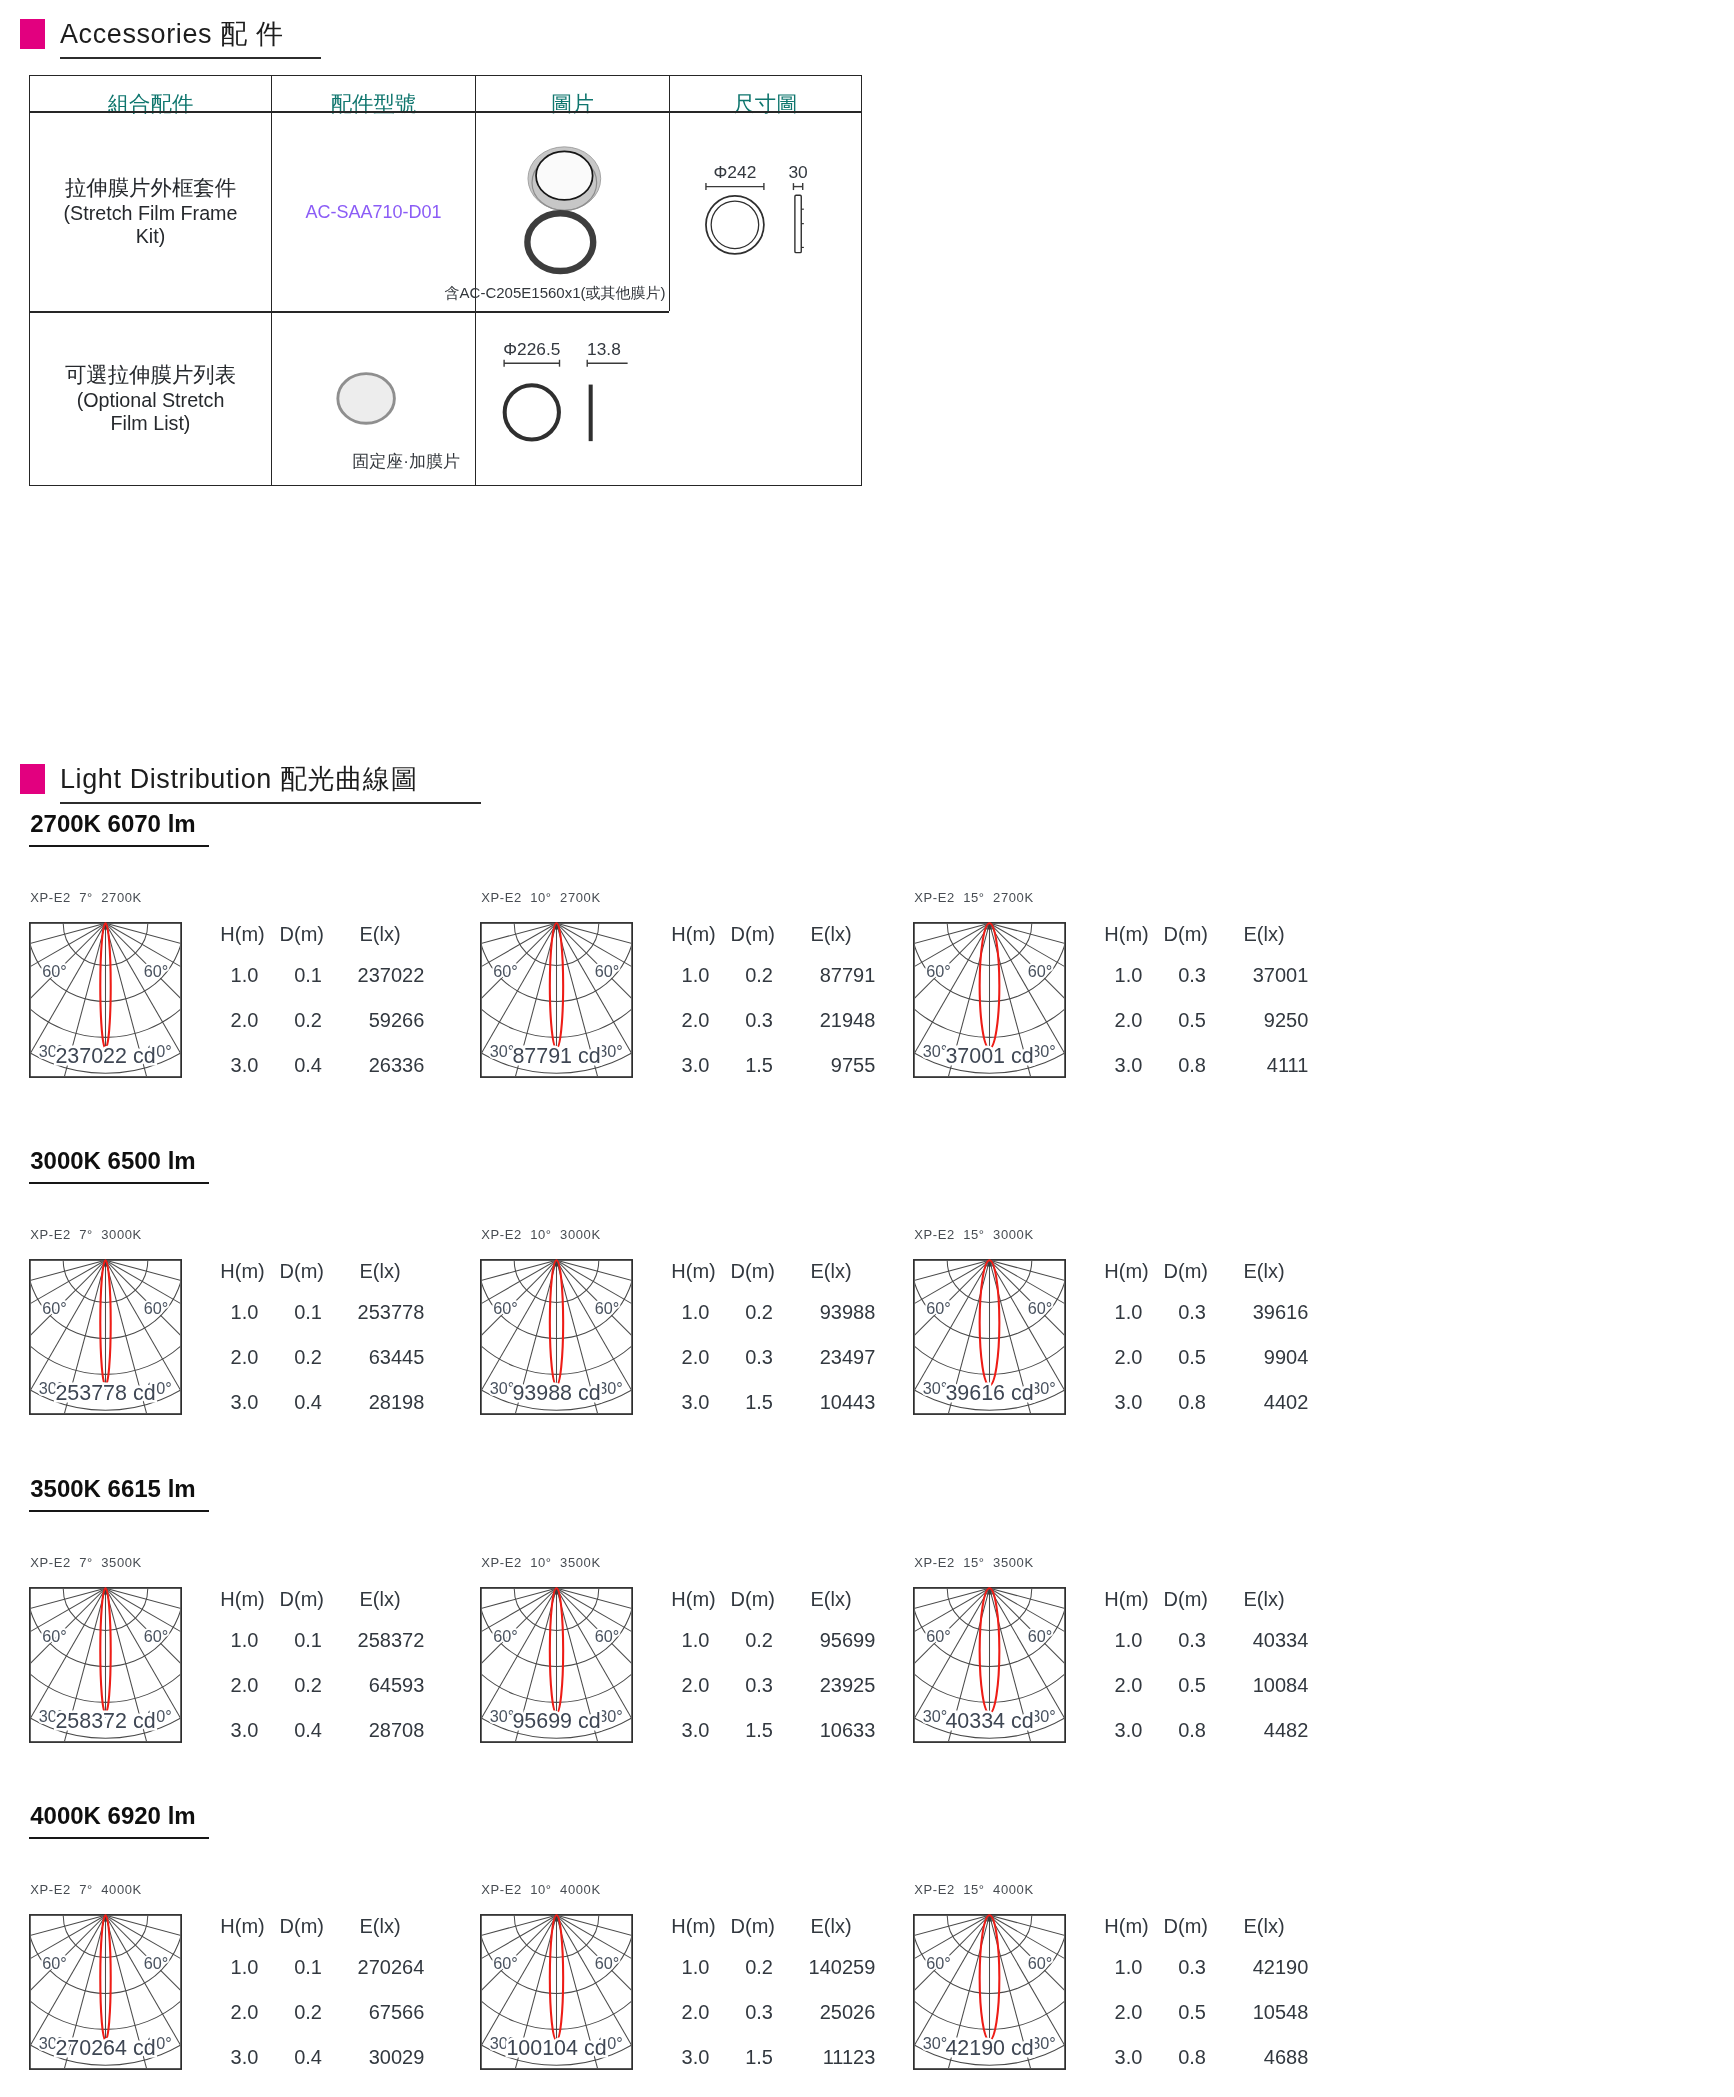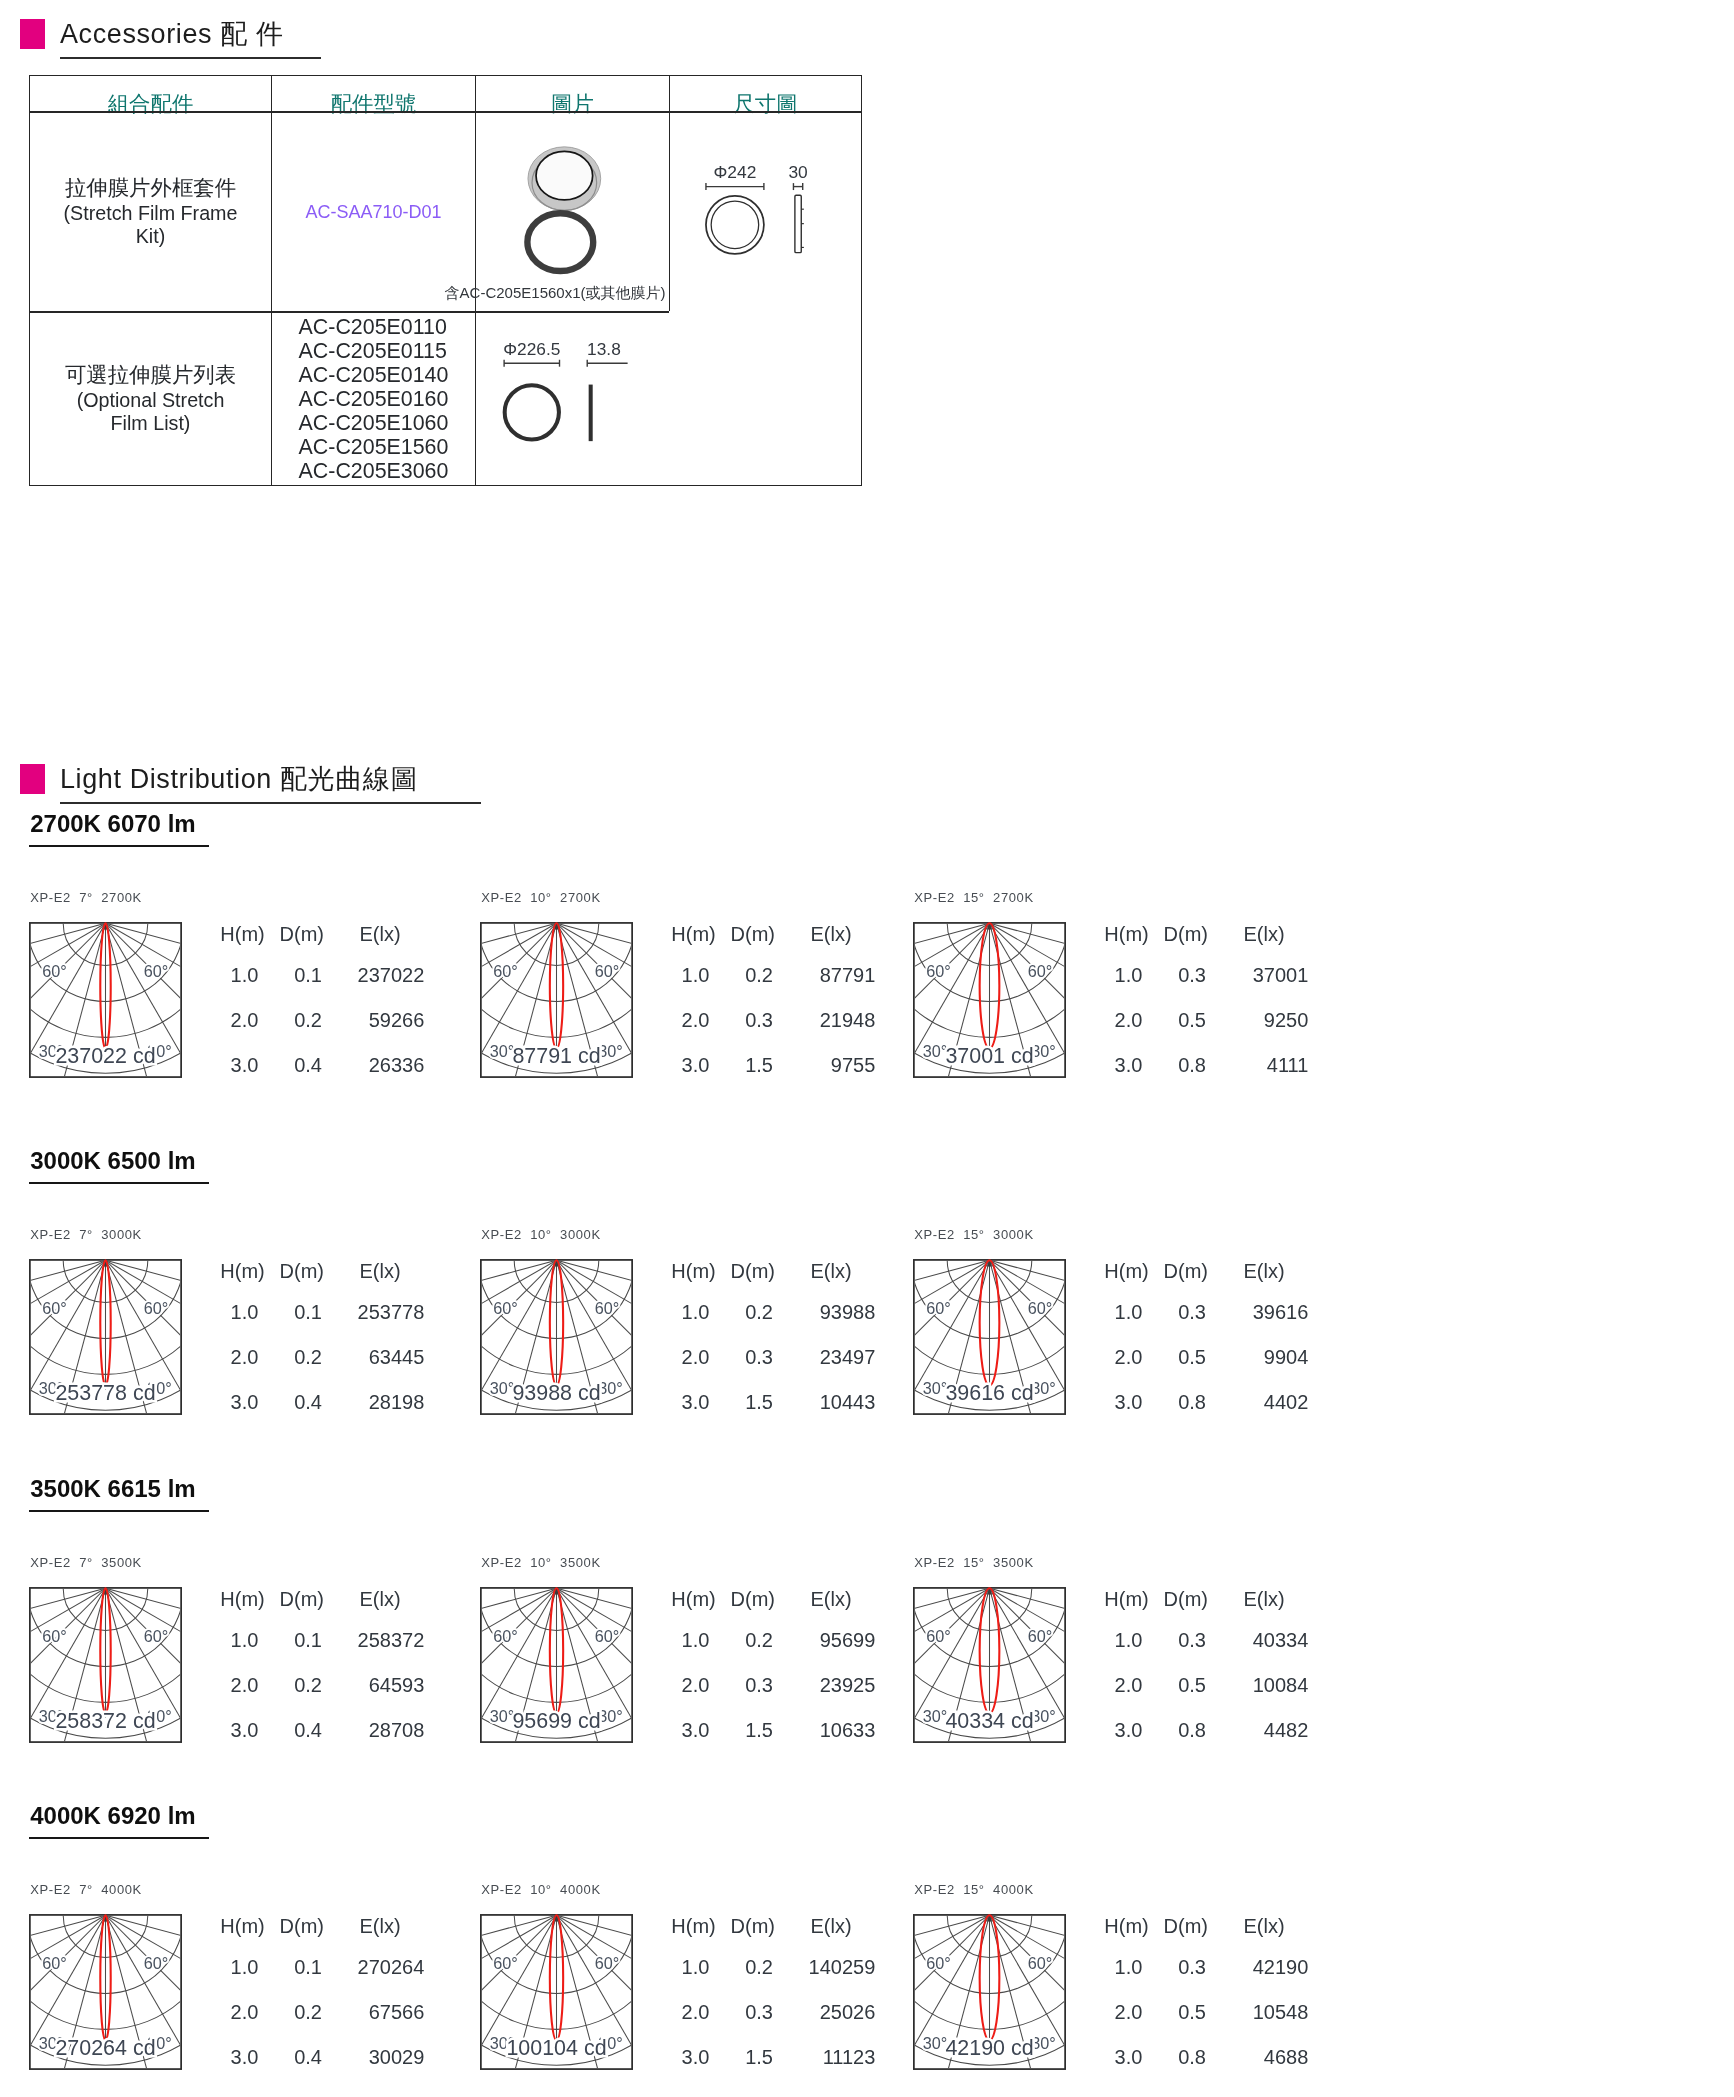--- a/index.html
+++ b/index.html
@@ -122,29 +122,24 @@
           <line class="draw-line" x1="226" y1="191" x2="231" y2="191" stroke-width="2"></line>
           <line class="draw-line" x1="226" y1="232" x2="231" y2="232" stroke-width="2"></line>
       </svg>
     </div>
 
     <div class="acc-cell hsep2">
       <div class="acc-name-zh">可選拉伸膜片列表</div>
       <div class="acc-name-en">(Optional Stretch Film List)</div>
     </div>
     <div class="acc-cell vline hsep2">
-      <div class="models-list">
-        <div>AC-C205E0110</div>
-        <div>AC-C205E0115</div>
-        <div>AC-C205E0140</div>
-        <div>AC-C205E0160</div>
-        <div>AC-C205E1060</div>
-        <div>AC-C205E1560</div>
-        <div>AC-C205E3060</div>
-      </div>
+      <svg class="pic-svg" width="194" height="172" viewBox="0 0 336 298">
+        <ellipse cx="163" cy="148" rx="49" ry="43" fill="#ededed" stroke="#8f8f8f" stroke-width="5"></ellipse>
+      </svg>
+      <div class="pic-caption" style="right:15px; bottom:11.6px; font-size:17px;">固定座·加膜片</div>
     </div>
     <div class="acc-cell vline hsep2">
       <svg class="dims-svg" width="193" height="172" viewBox="0 0 333 298">
         <text class="dim-text" x="96" y="72">Φ226.5</text>
         <line class="dim-line" x1="48" y1="87" x2="144" y2="87"></line>
           <line class="dim-line" x1="48" y1="81" x2="48" y2="93"></line>
           <line class="dim-line" x1="144" y1="81" x2="144" y2="93"></line>
         <circle class="draw-line" cx="96" cy="172" r="47" stroke-width="7"></circle>
         <text class="dim-text" x="221" y="72">13.8</text>
         <line class="dim-line" x1="192" y1="87" x2="262" y2="87"></line>

